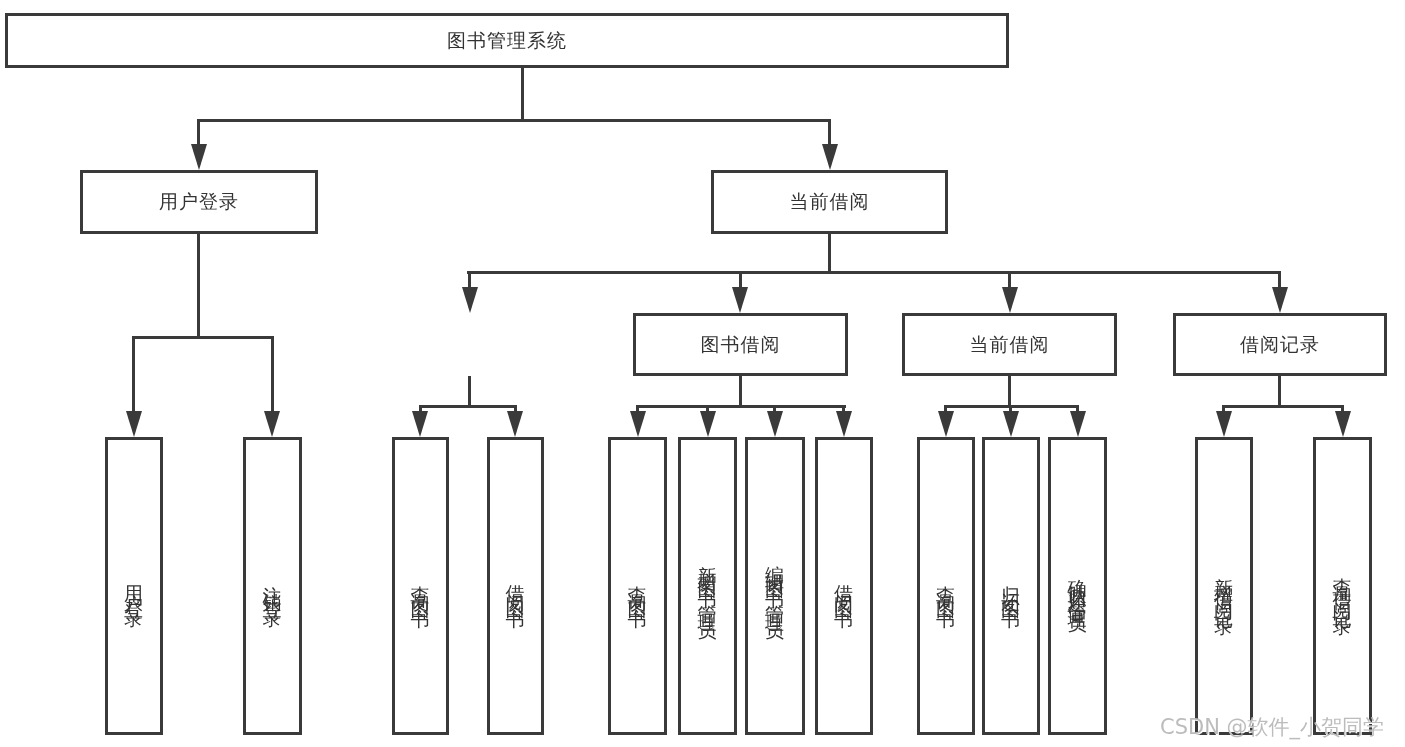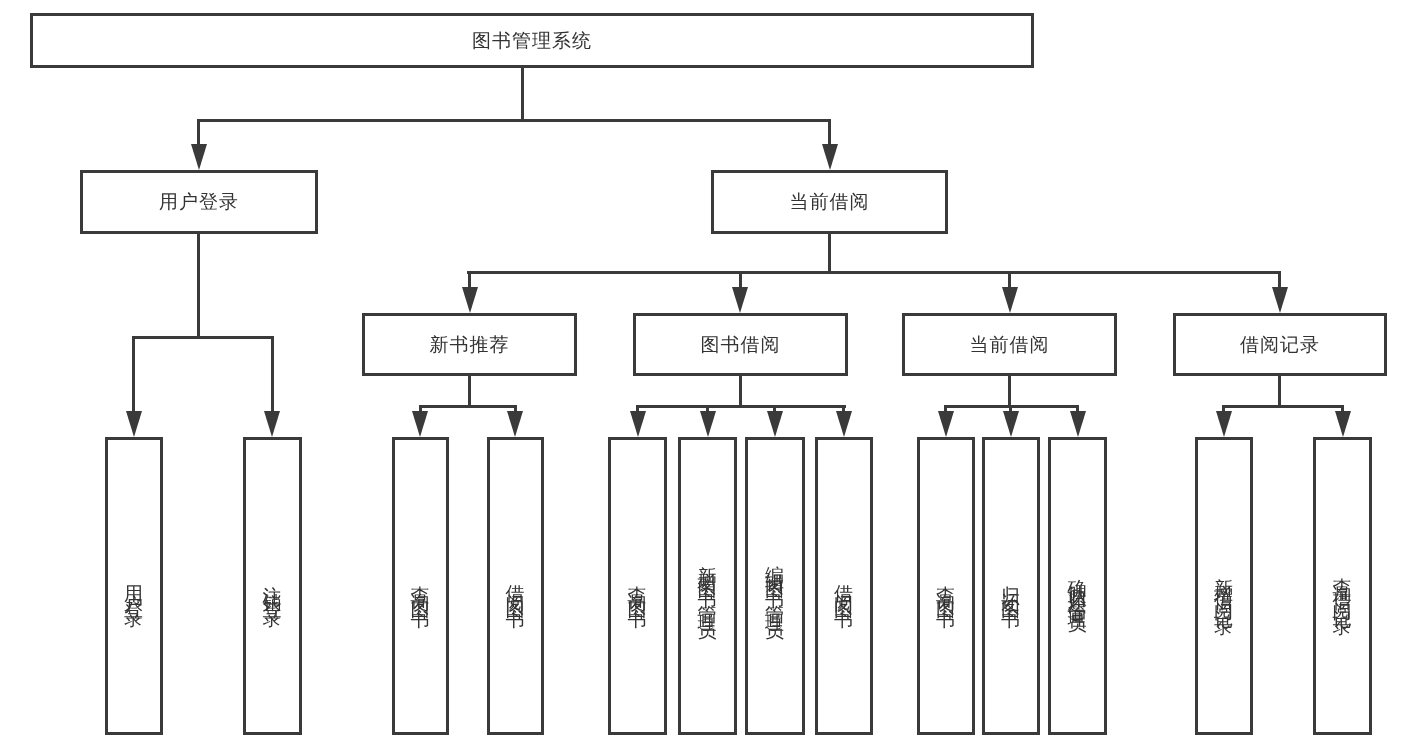--- a/index.html
+++ b/index.html
@@ -33,21 +33,21 @@
     font-size:21px;color:#bcbcbc;
     text-shadow:1px 1px 0 #ffffff;
     white-space:nowrap;
   }
 </style>
 </head>
 <body>
 
 <div class="canvas">
 
-  <div class="box" style="left:30px;top:13px;width:1004px;height:55px">
+  <div class="box" style="left:5px;top:13px;width:1004px;height:55px">
     <span>图书管理系统</span>
   </div>
 
   <div class="v" style="left:521px;top:68px;height:53px"></div>
   <div class="h" style="left:198px;top:119px;width:633px"></div>
   <div class="v" style="left:197px;top:119px;height:28px"></div>
   <div class="arr" style="left:191px;top:144px"></div>
   <div class="v" style="left:828px;top:119px;height:28px"></div>
   <div class="arr" style="left:822px;top:144px"></div>
 
@@ -69,23 +69,20 @@
   <div class="h" style="left:467px;top:271px;width:814px"></div>
   <div class="v" style="left:468px;top:271px;height:19px"></div>
   <div class="arr" style="left:462px;top:287px"></div>
   <div class="v" style="left:739px;top:271px;height:19px"></div>
   <div class="arr" style="left:732px;top:287px"></div>
   <div class="v" style="left:1008px;top:271px;height:19px"></div>
   <div class="arr" style="left:1002px;top:287px"></div>
   <div class="v" style="left:1278px;top:271px;height:19px"></div>
   <div class="arr" style="left:1272px;top:287px"></div>
 
-  <div class="box" style="left:362px;top:313px;width:215px;height:63px">
-    <span>新书推荐</span>
-  </div>
   <div class="box" style="left:902px;top:313px;width:215px;height:63px">
     <span>当前借阅</span>
   </div>
   <div class="box" style="left:633px;top:313px;width:215px;height:63px">
     <span>图书借阅</span>
   </div>
   <div class="box" style="left:1173px;top:313px;width:214px;height:63px">
     <span>借阅记录</span>
   </div>
 
@@ -160,14 +157,15 @@
     <span class="vtext" style="letter-spacing:5px">确认归还（管理员）</span>
   </div>
 
   <div class="box" style="left:1195px;top:437px;width:58px;height:298px">
     <span class="vtext">新增借阅记录</span>
   </div>
   <div class="box" style="left:1313px;top:437px;width:59px;height:298px">
     <span class="vtext">查询借阅记录</span>
   </div>
 
+  <div class="watermark" style="left:1160px;top:713px">CSDN @软件_小贺同学</div>
 
 </div>
 
 </body></html>

